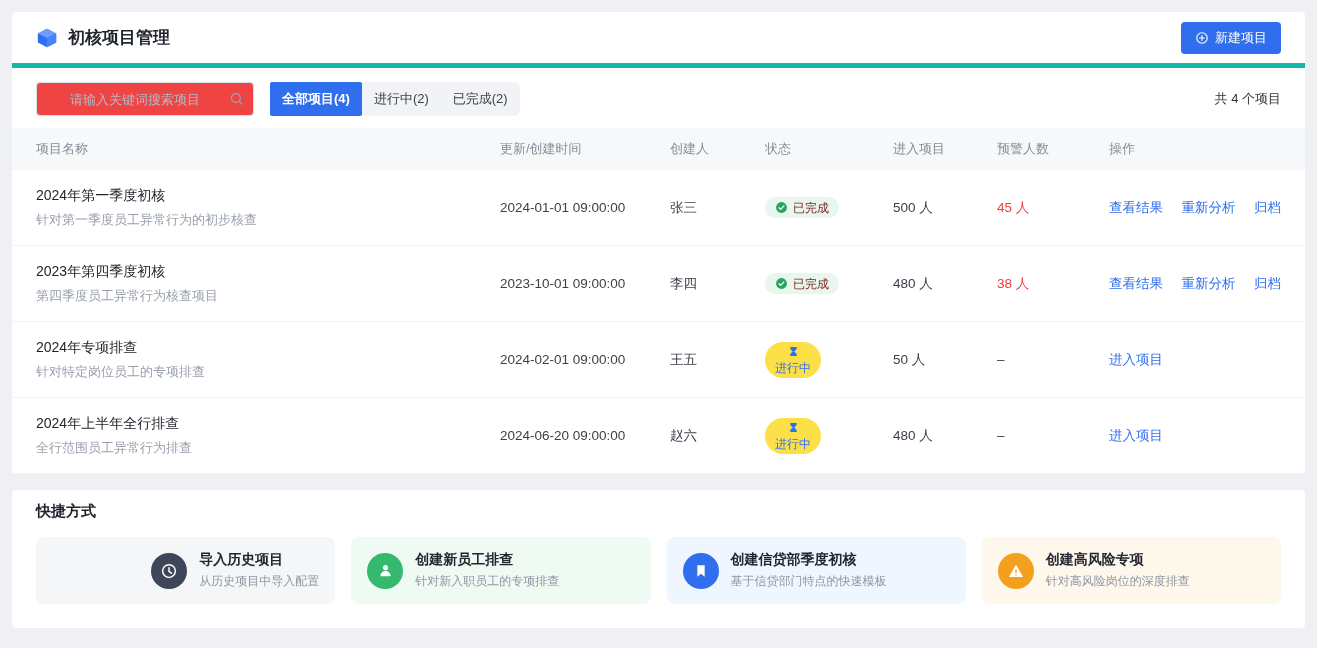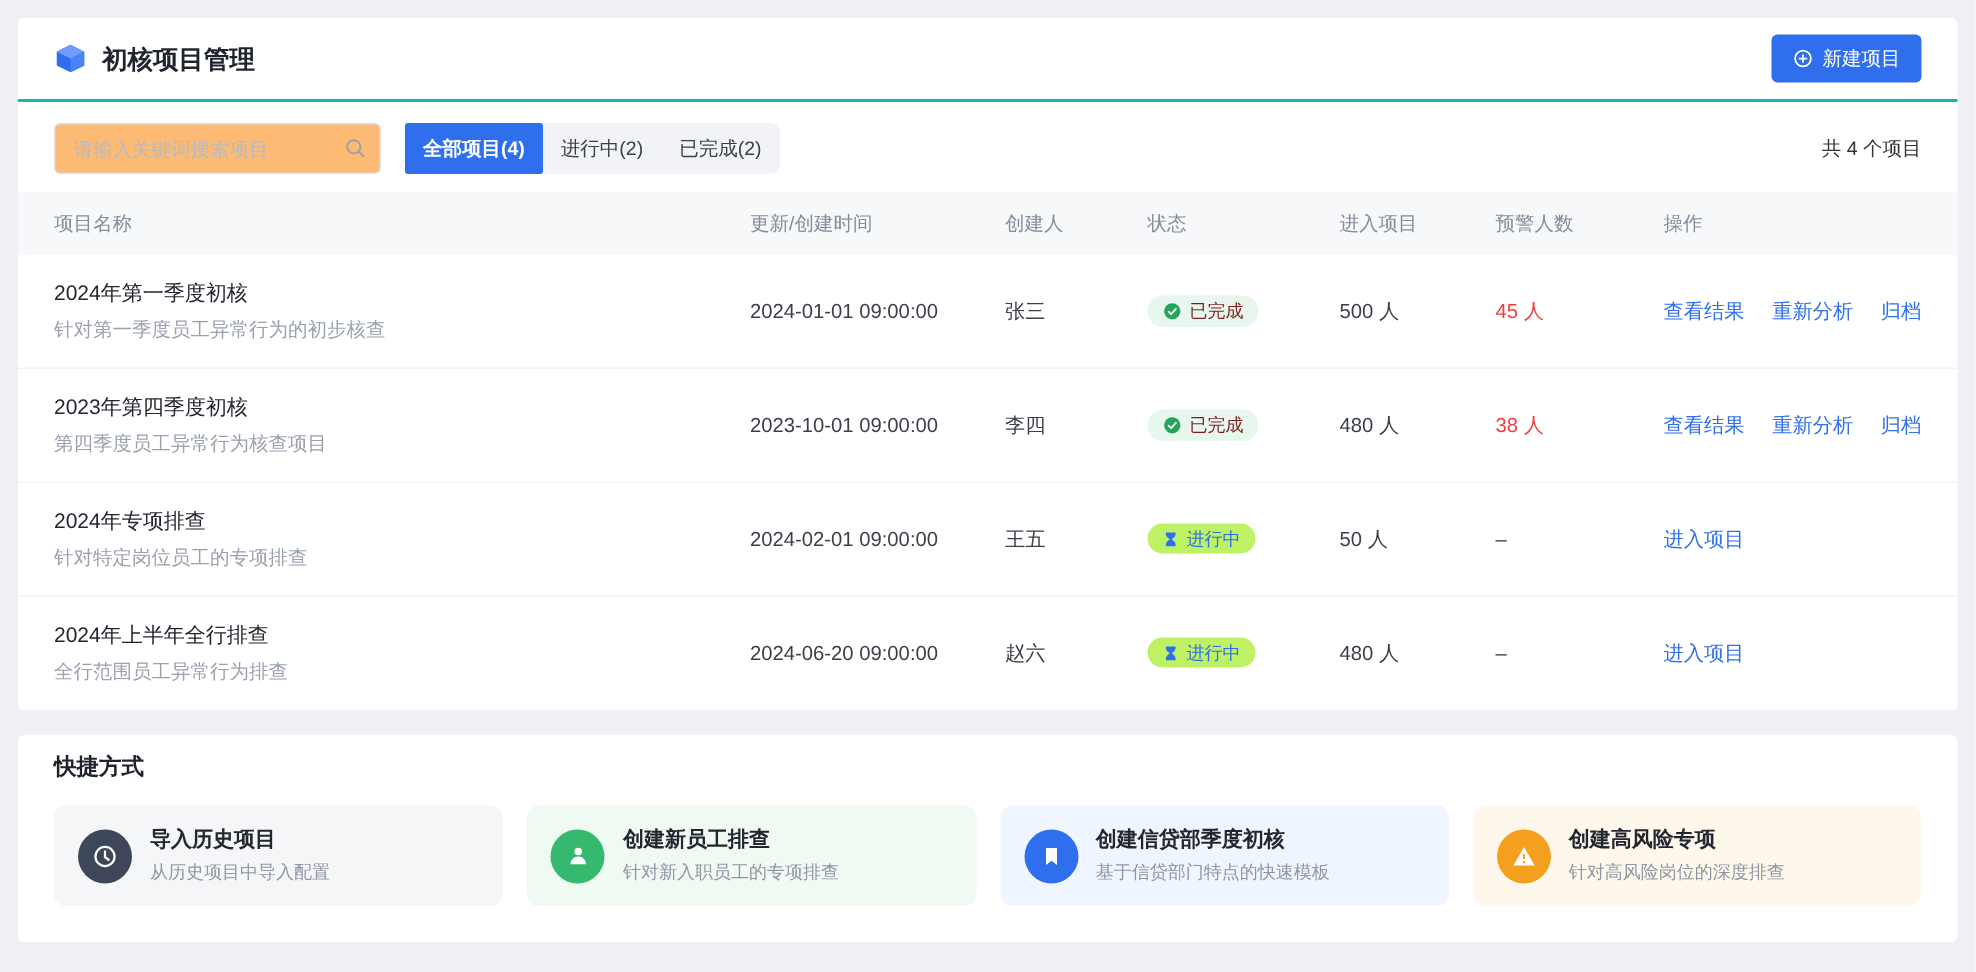--- a/index.html
+++ b/index.html
@@ -7,57 +7,57 @@
   body {
     background: #eef0f4;
     font-family: "Liberation Sans", "DejaVu Sans", sans-serif;
     color: #23262e;
     overflow: hidden;
   }
   .card { background: #fff; border-radius: 4px; margin: 0 12px; }
   .main-card { margin-top: 12px; }
 
   
-  .header { display:flex; align-items:center; justify-content:space-between; height:56px; padding:0 24px; border-bottom:2px solid #14b8a6;gap:12px; }
+  .header { display:flex; align-items:center; justify-content:space-between; height:56px; padding:0 24px; border-bottom:5px solid #14b8a6;gap:12px; }
   .header-left { display:flex; align-items:center; gap:10px; }
   .page-title { font-size:17px; font-weight:bold; color:#1f232b; }
   .btn-primary { display:inline-flex; align-items:center; gap:6px; background:#2f6fed; color:#fff; border:none; border-radius:4px; height:32px; padding:0 14px; font-size:13px; cursor:pointer; }
 
   
   .toolbar { display:flex; align-items:center; padding:14px 24px 12px; gap:16px; }
   .search-box { position:relative; width:218px; }
-  .search-box input { width:100%; height:34px; border:1px solid #dcdfe5; border-radius:4px; padding:0 32px 0 12px; font-size:13px; color:#333; outline:none; background:#fdba74; }
+  .search-box input { width:100%; height:34px; border:1px solid #dcdfe5; border-radius:4px; padding:0 32px 0 12px; font-size:13px; color:#333; outline:none; background:#ef4444;text-align:center; }
   .search-box input::placeholder { color:#b4bac4; }
   .search-icon { position:absolute; right:10px; top:9px; line-height:0; }
   .tabs { display:flex; background:#f2f3f6; border-radius:6px; }
   .tab { border:none; background:transparent; height:34px; padding:0 12px; font-size:13px; color:#3a3f48; cursor:pointer; border-radius:2px; }
   .tab.active { background:#2f6fed; color:#fff; font-weight:bold; }
   .total { margin-left:auto; font-size:13px; color:#333; }
 
   
   .trow { display:grid; grid-template-columns: 1fr 170px 95px 128px 104px 112px 172px; align-items:center; padding:0 24px; }
   .thead { background:#f7f8fa; height:42px; color:#858c99; font-size:13px; }
   .tbody-row { height:76px; border-bottom:1px solid #f1f2f4; }
   .proj-name { font-size:14px; font-weight:normal; color:#23262e; margin-bottom:6px; }
   .proj-desc { font-size:13px; color:#9aa1ad; }
   .cell { font-size:13.5px; color:#3a3f48; }
   .warn { color:#f23d3d; }
   .badge { display:inline-flex; align-items:center; gap:5px; font-size:12px; border-radius:20px; padding:4px 10px; line-height:1; }
   .badge-done { background:#e7f7ee; color:#7f1d1d; }
-  .badge-progress { background:#bef264; color:#2f6fed; }
+  .badge-progress { background:#fde047; color:#2f6fed;flex-direction:column; }
   .badge .bicon { line-height:0; display:inline-flex; }
   .link { color:#2f6fed; font-size:13.5px; margin-right:14px; cursor:pointer; text-decoration:none; background:none; border:none; padding:0; font-family:inherit; }
   .link:last-child { margin-right:0; }
 
   
   .shortcuts-card { margin-top:16px; padding:12px 24px 24px; }
   .shortcuts-title { font-size:15px; font-weight:bold; margin-bottom:16px; color:#1f232b; }
   .shortcut-grid { display:grid; grid-template-columns:repeat(4,1fr); gap:16px; }
   .shortcut { display:flex; align-items:center; gap:12px; padding:14px 16px; border-radius:8px; cursor:pointer; }
-  .sc-1 { background:#f5f6f8; } .sc-2 { background:#f0f6ff; } .sc-3 { background:#effaf3; } .sc-4 { background:#fef7ec; }
+  .sc-1 { background:#f5f6f8;justify-content:flex-end; } .sc-2 { background:#f0f6ff; } .sc-3 { background:#effaf3; } .sc-4 { background:#fef7ec; }
   .sc-icon { width:36px; height:36px; border-radius:50%; display:flex; align-items:center; justify-content:center; flex:none; line-height:0; }
   .ic-1 { background:#3d4759; } .ic-2 { background:#2f6fed; } .ic-3 { background:#34b96f; } .ic-4 { background:#f59f1f; }
   .sc-title { font-size:14px; font-weight:bold; margin-bottom:4px; color:#23262e; }
   .sc-desc { font-size:12px; color:#8f96a3; }
   .logo { line-height:0; }
 </style>
 </head>
 <body>
 
 <div>

